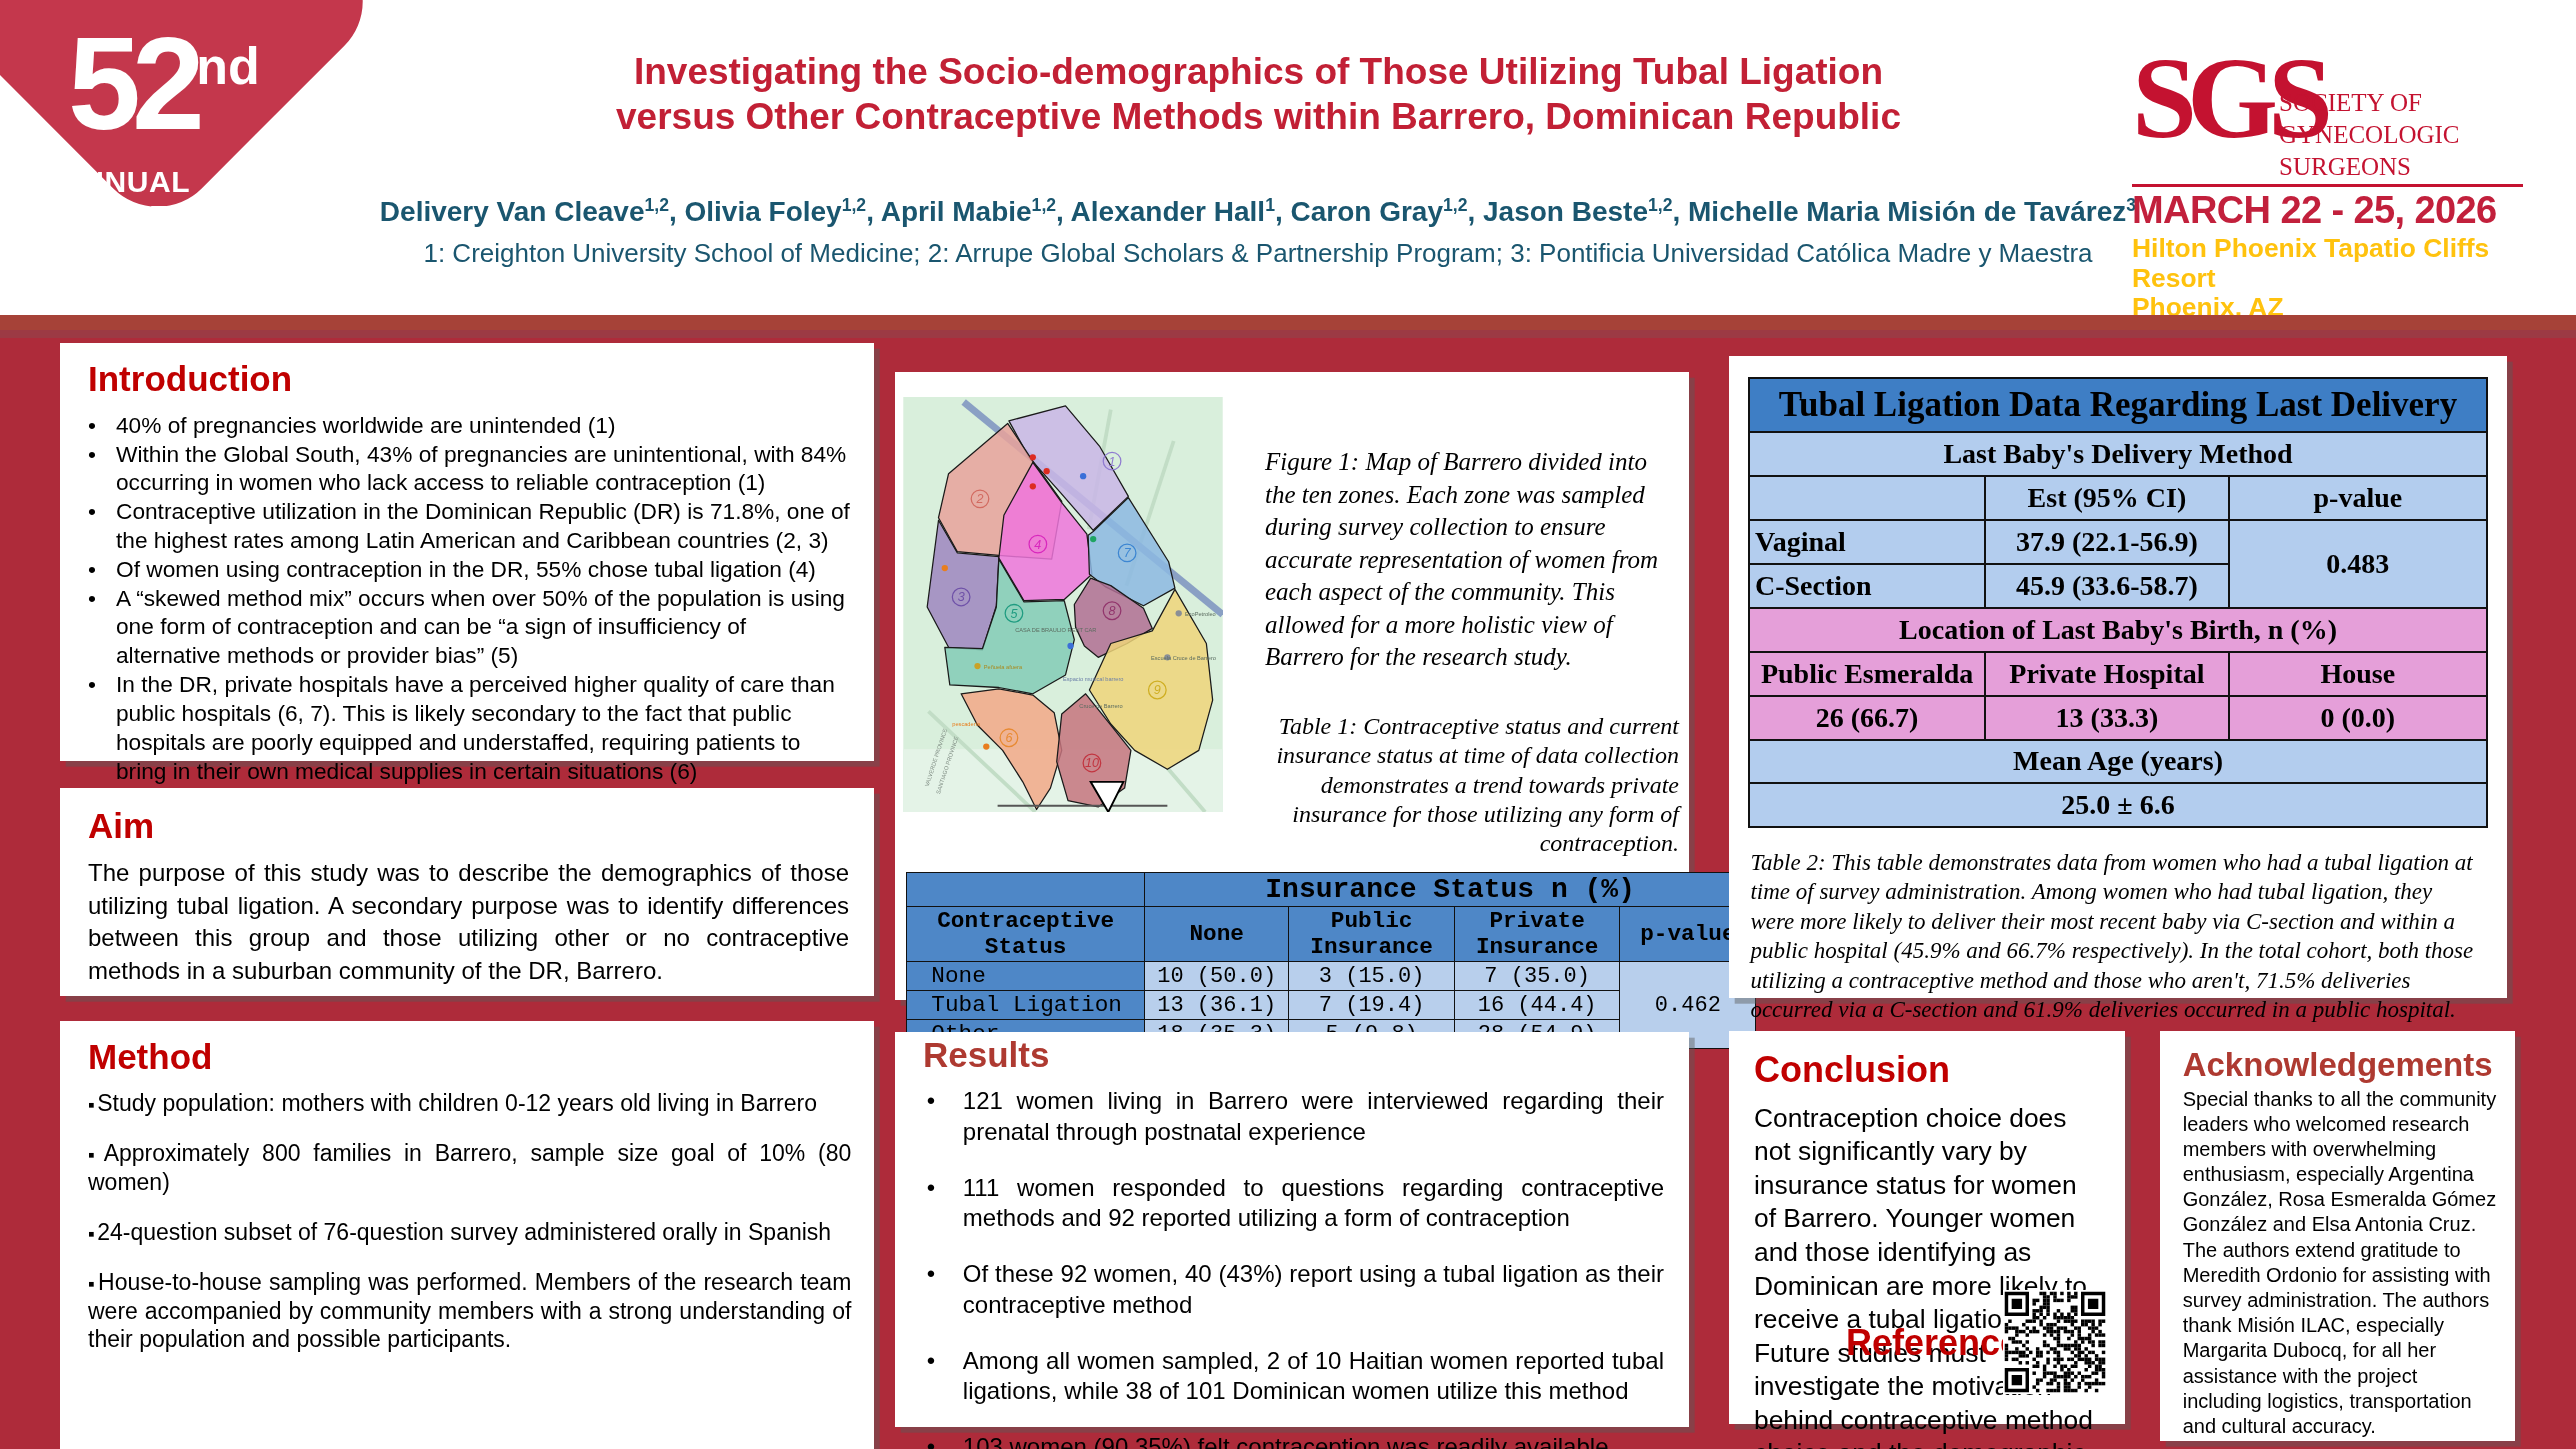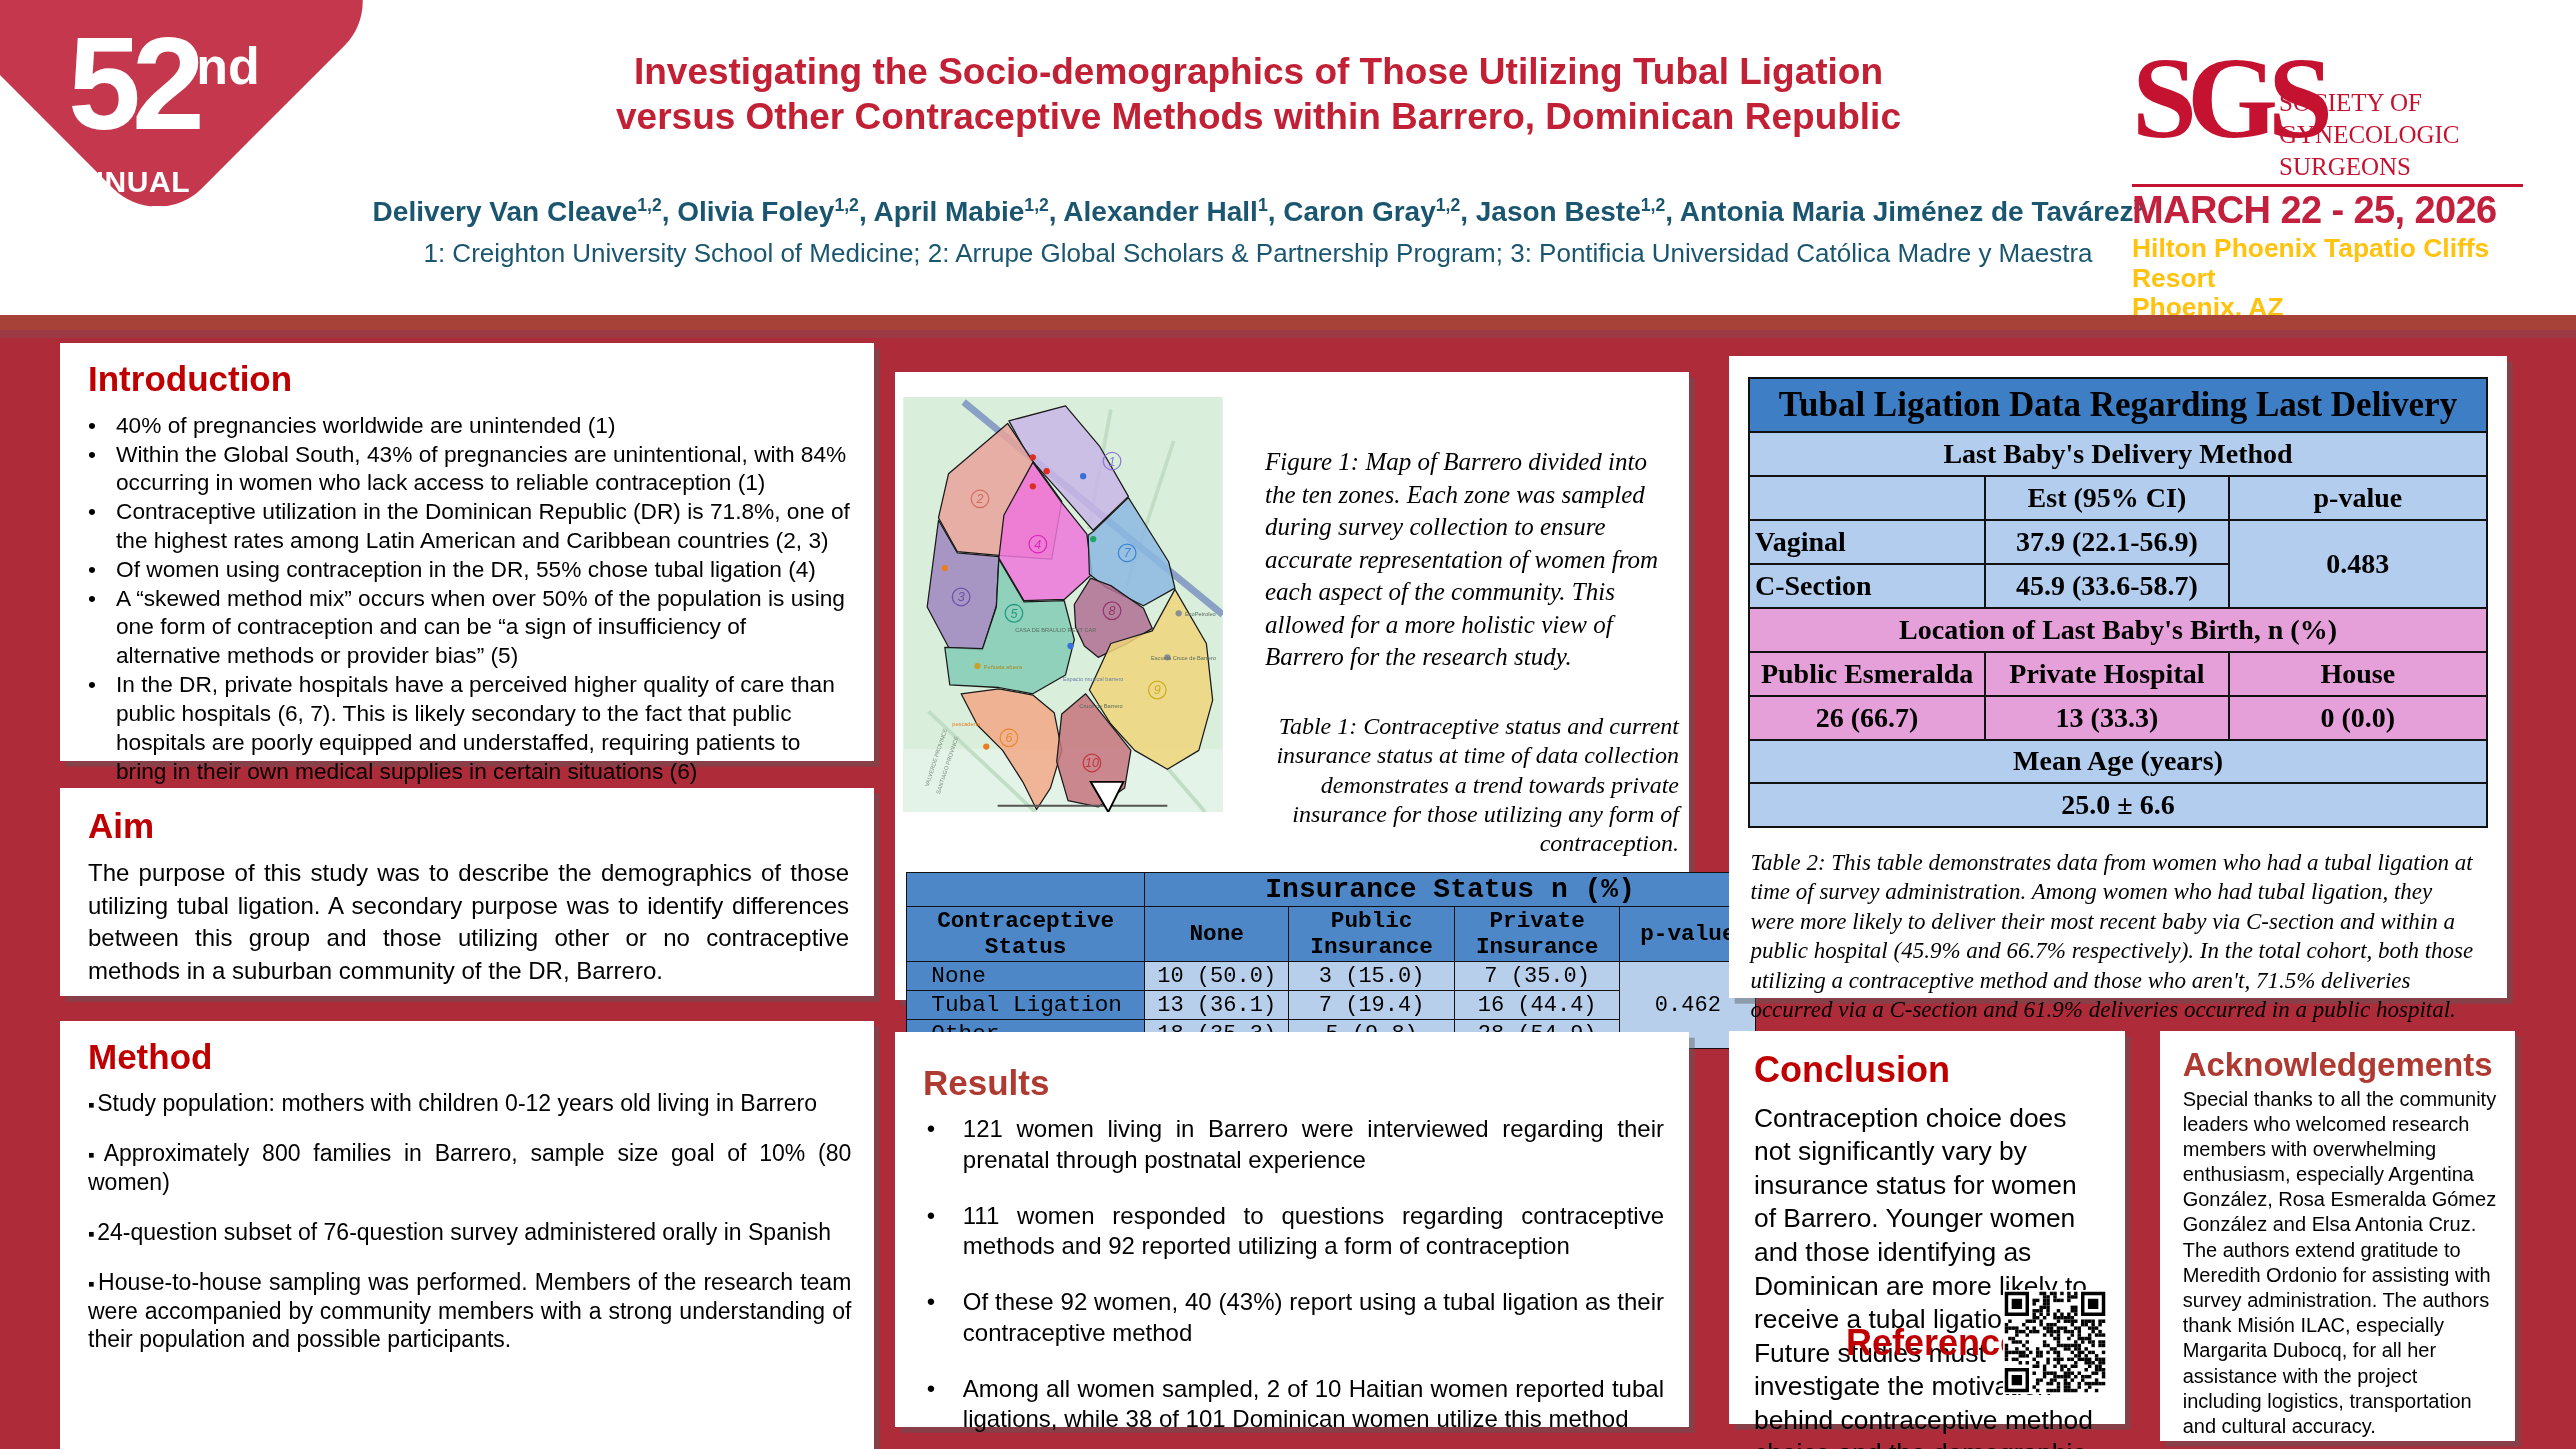--- a/index.html
+++ b/index.html
@@ -51,21 +51,21 @@
   #fig-caption{left:370px;top:74px;width:412px;font-family:"Liberation Serif",serif;font-style:italic;
                font-size:25px;line-height:1.3;color:#000;}
   #t1-caption{left:356px;top:340px;width:428px;font-family:"Liberation Serif",serif;font-style:italic;
               font-size:24px;line-height:1.22;text-align:right;}
   #table1{left:11.3px;top:456px;width:850px;height:151px;border-collapse:collapse;table-layout:fixed;
           font-family:Liberation Mono, monospace;margin-top:44px;}
   #table1 td{border:1.9px solid #111;text-align:center;vertical-align:middle;font-size:22px;}
   #table1 .hd{background:#4e87c7;font-weight:bold;font-size:22.7px;}
   #table1 .lt{background:#b8cfec;}
   #table1 .rowlab{text-align:left;padding-left:24px;font-weight:normal;}
-  #card-results{left:895px;top:1032px;width:794px;height:395px;padding:31px 25px 0 28px;box-sizing:border-box;}
+  #card-results{left:895px;top:1032px;width:794px;height:395px;padding:3px 25px 0 28px;box-sizing:border-box;}
   .ul-res{list-style:none;margin:3.8px 0 0 0;padding:0;font-size:24px;line-height:1.28;}
   .ul-res li{display:flex;margin-bottom:25px;}
   .ul-res .mk{flex:0 0 36px;padding-left:3.8px;}
   .ul-res .tx{text-align:justify;}
   
   #card-table2{left:1729px;top:356px;width:778px;height:642px;}
   #table2{left:19px;top:21.4px;width:740px;height:451px;border-collapse:collapse;table-layout:fixed;
           font-family:"Liberation Serif",serif;font-weight:bold;}
   #table2 td{border:2.2px solid #111;text-align:center;vertical-align:middle;font-size:28px;background:#b3cdee;}
   #table2 .title{background:#3e7ec5;font-size:35px;}
@@ -94,21 +94,21 @@
     <div class="abs badge-txt" id="badge-annual">ANNUAL</div>
     <div class="abs badge-txt" id="badge-scientific">SCIENTIFIC</div>
     <div class="abs badge-txt" id="badge-meeting">MEETING</div>
 
     <div class="abs" id="poster-title">
       <div>Investigating the Socio-demographics of Those Utilizing Tubal Ligation</div>
       <div>versus Other Contraceptive Methods within Barrero, Dominican Republic</div>
     </div>
 
     <div class="abs" id="authors-line">
-      <span>Delivery Van Cleave</span><sup>1,2</sup><span>, </span><span>Olivia Foley</span><sup>1,2</sup><span>, </span><span>April Mabie</span><sup>1,2</sup><span>, </span><span>Alexander Hall</span><sup>1</sup><span>, </span><span>Caron Gray</span><sup>1,2</sup><span>, </span><span>Jason Beste</span><sup>1,2</sup><span>, </span><span>Antonia Maria Jiménez de Tavárez</span><sup>3</sup>
+      <span>Delivery Van Cleave</span><sup>1,2</sup><span>, </span><span>Olivia Foley</span><sup>1,2</sup><span>, </span><span>April Mabie</span><sup>1,2</sup><span>, </span><span>Alexander Hall</span><sup>1</sup><span>, </span><span>Caron Gray</span><sup>1,2</sup><span>, </span><span>Jason Beste</span><sup>1,2</sup><span>, </span><span>Michelle Maria Misión de Tavárez</span><sup>3</sup>
     </div>
     <div class="abs" id="affil-line">1: Creighton University School of Medicine; 2: Arrupe Global Scholars &amp; Partnership Program; 3: Pontificia Universidad Católica Madre y Maestra</div>
 
     <div class="abs" id="sgs-abbr">SGS</div>
     <div class="abs" id="sgs-name">
       <div>SOCIETY OF</div>
       <div>GYNECOLOGIC SURGEONS</div>
     </div>
     <div class="abs" id="sgs-underline"></div>
     <div class="abs" id="sgs-dates">MARCH 22 - 25, 2026</div>

